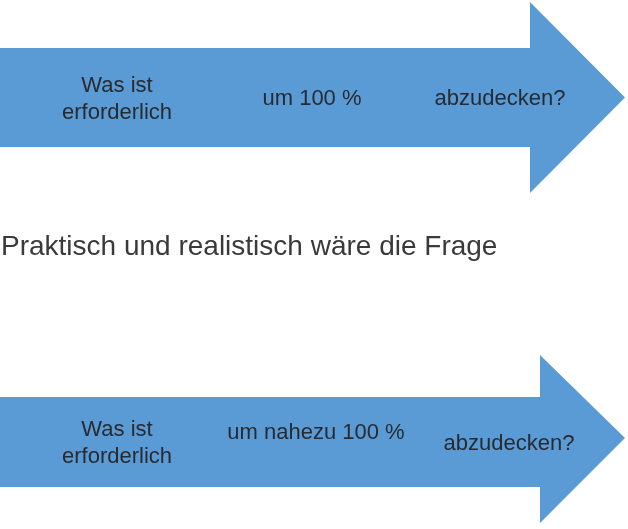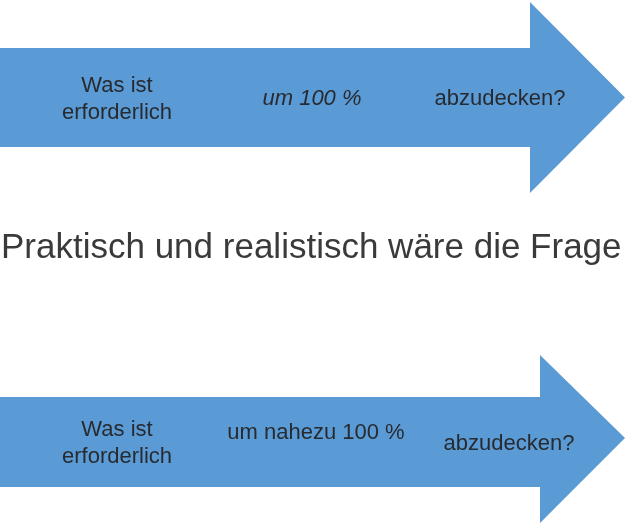--- a/index.html
+++ b/index.html
@@ -51,38 +51,38 @@
   
   .b-left   { left: 0px;   top: 397px; width: 234px; height: 90px; }
   .b-center { left: 231px; top: 397px; width: 170px; height: 69px; }
   .b-right  { left: 409px; top: 397px; width: 200px; height: 90px; }
 
   .middle-text {
     position: absolute;
     left: 1px;
     top: 229px;
     margin: 0;
-    font-size: 35px;
+    font-size: 28px;
     line-height: 33px;
     color: #3a3a3a; 
     white-space: nowrap;
   }
 </style>
 </head>
 <body style="background: rgb(255, 255, 255);">
 
 <div class="canvas">
 
   <div class="arrow arrow-top" style="background: rgb(91, 155, 213);"></div>
 
   <div class="arrow-label t-left" style="color: rgb(39, 43, 49);">
     <span>Was ist</span>
     <span>erforderlich</span>
   </div>
-  <div class="arrow-label t-center" style="color: rgb(39, 43, 49); font-style: italic;">
+  <div class="arrow-label t-center" style="color: rgb(39, 43, 49);">
     <span>um 100 %</span>
   </div>
   <div class="arrow-label t-right" style="color: rgb(39, 43, 49);">
     <span>abzudecken?</span>
   </div>
 
   <p class="middle-text" style="color: rgb(58, 58, 58);">Praktisch und realistisch wäre die Frage</p>
 
   <div class="arrow arrow-bottom" style="background: rgb(91, 155, 213);"></div>
 

